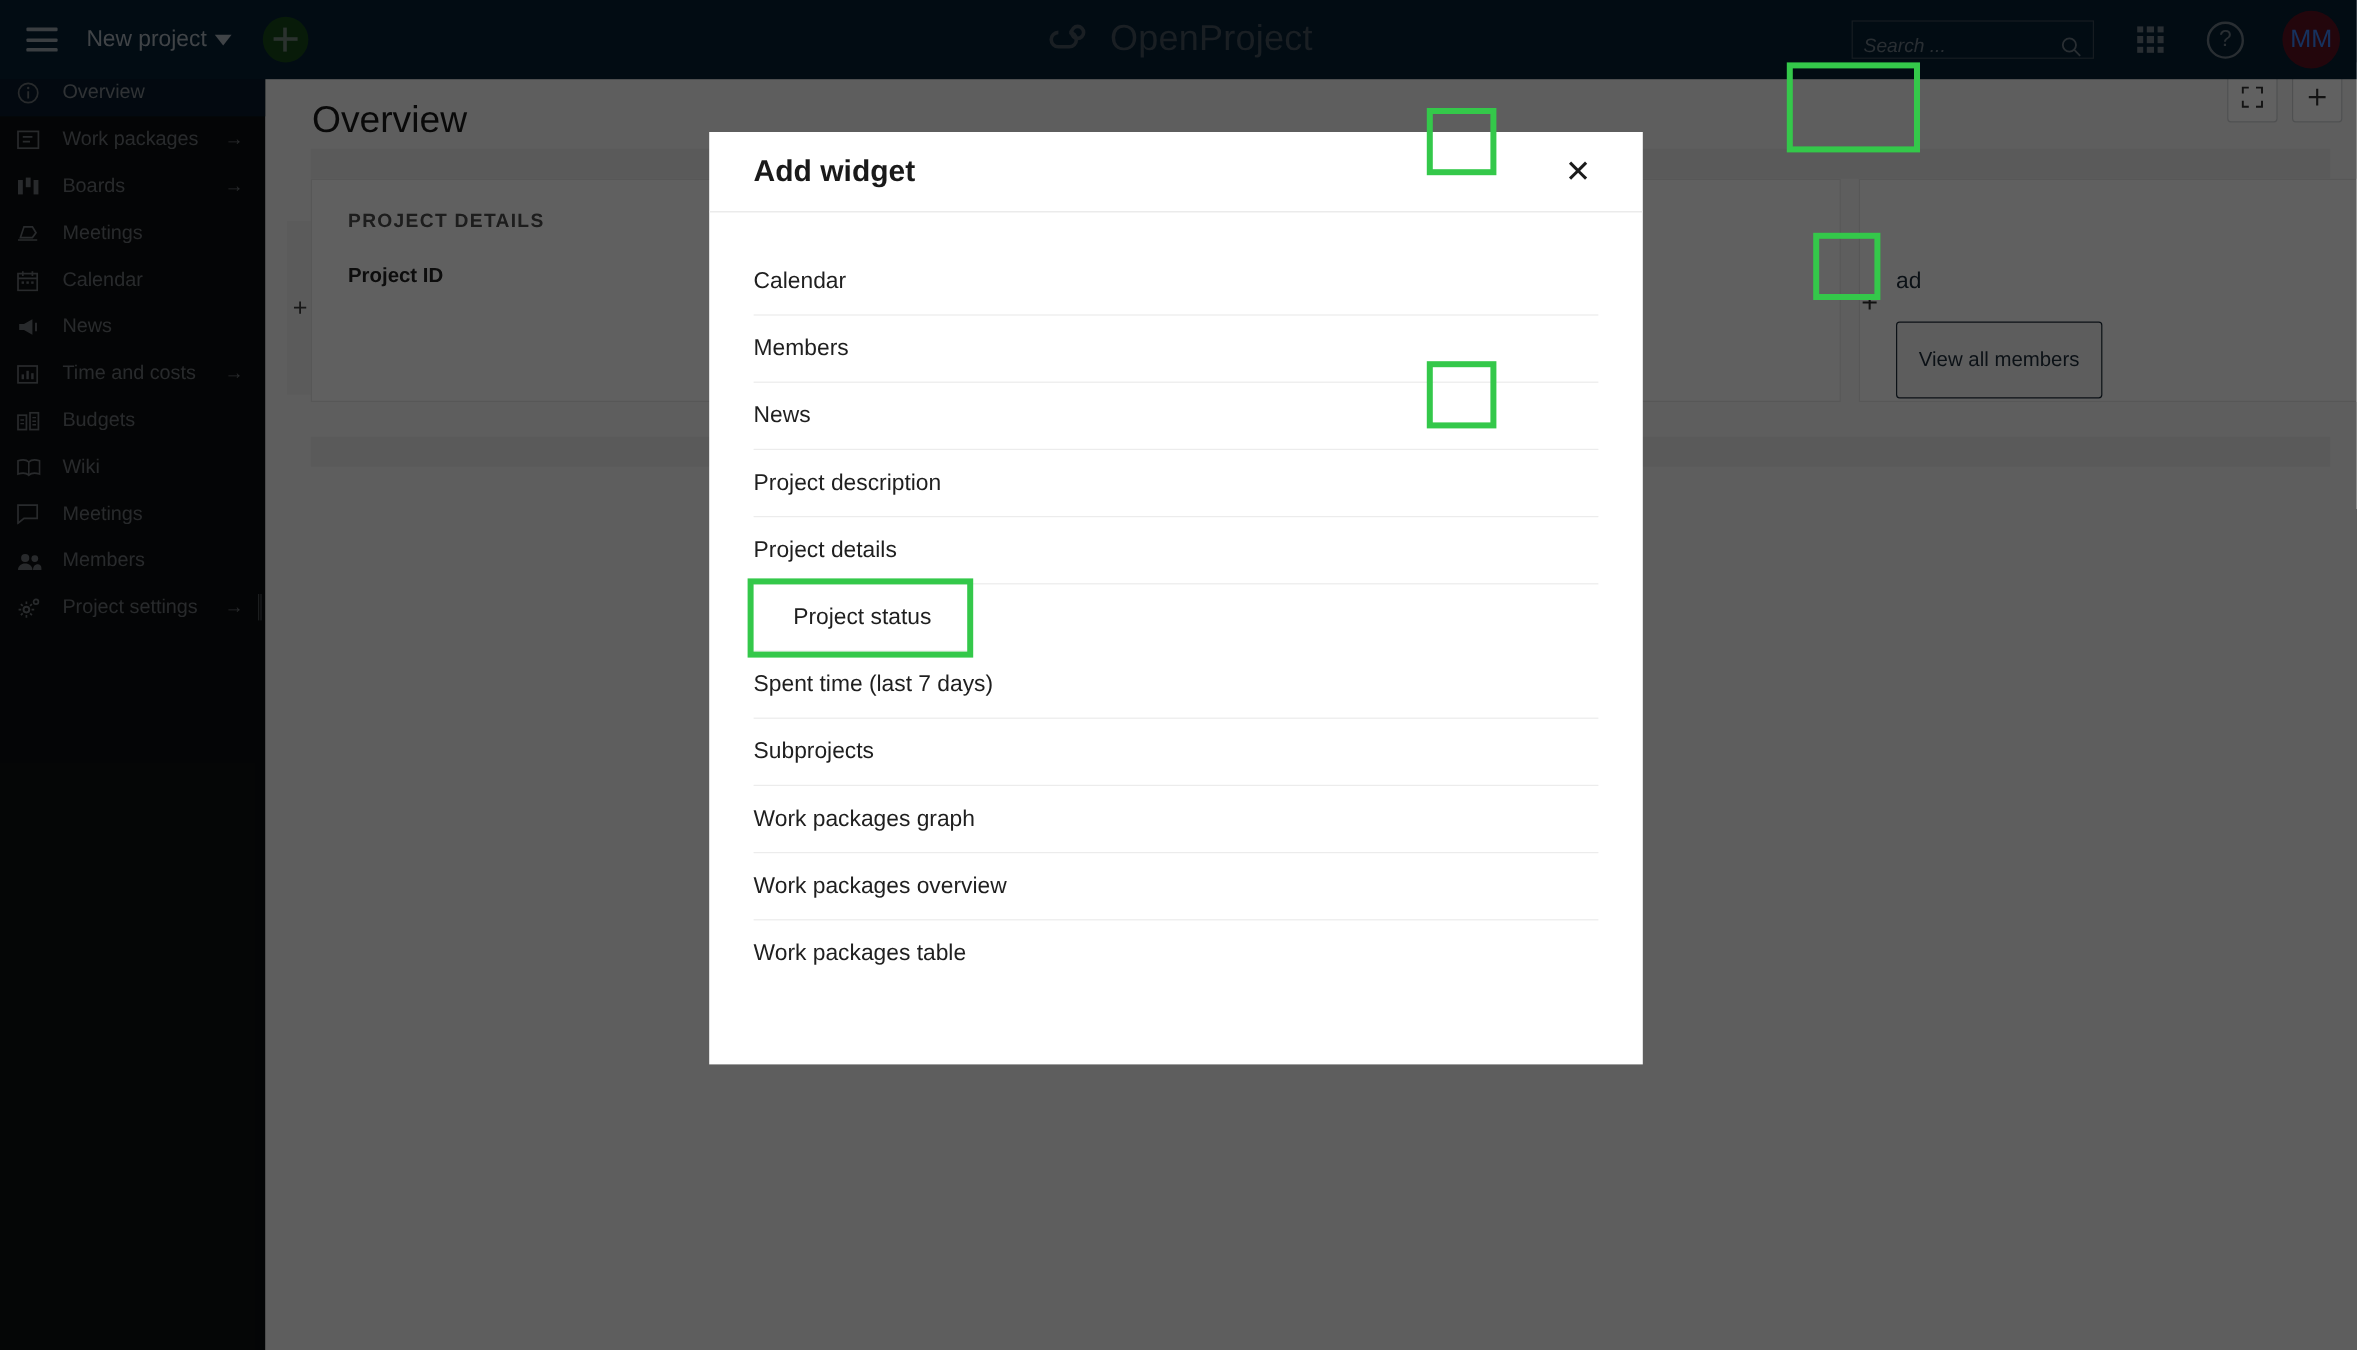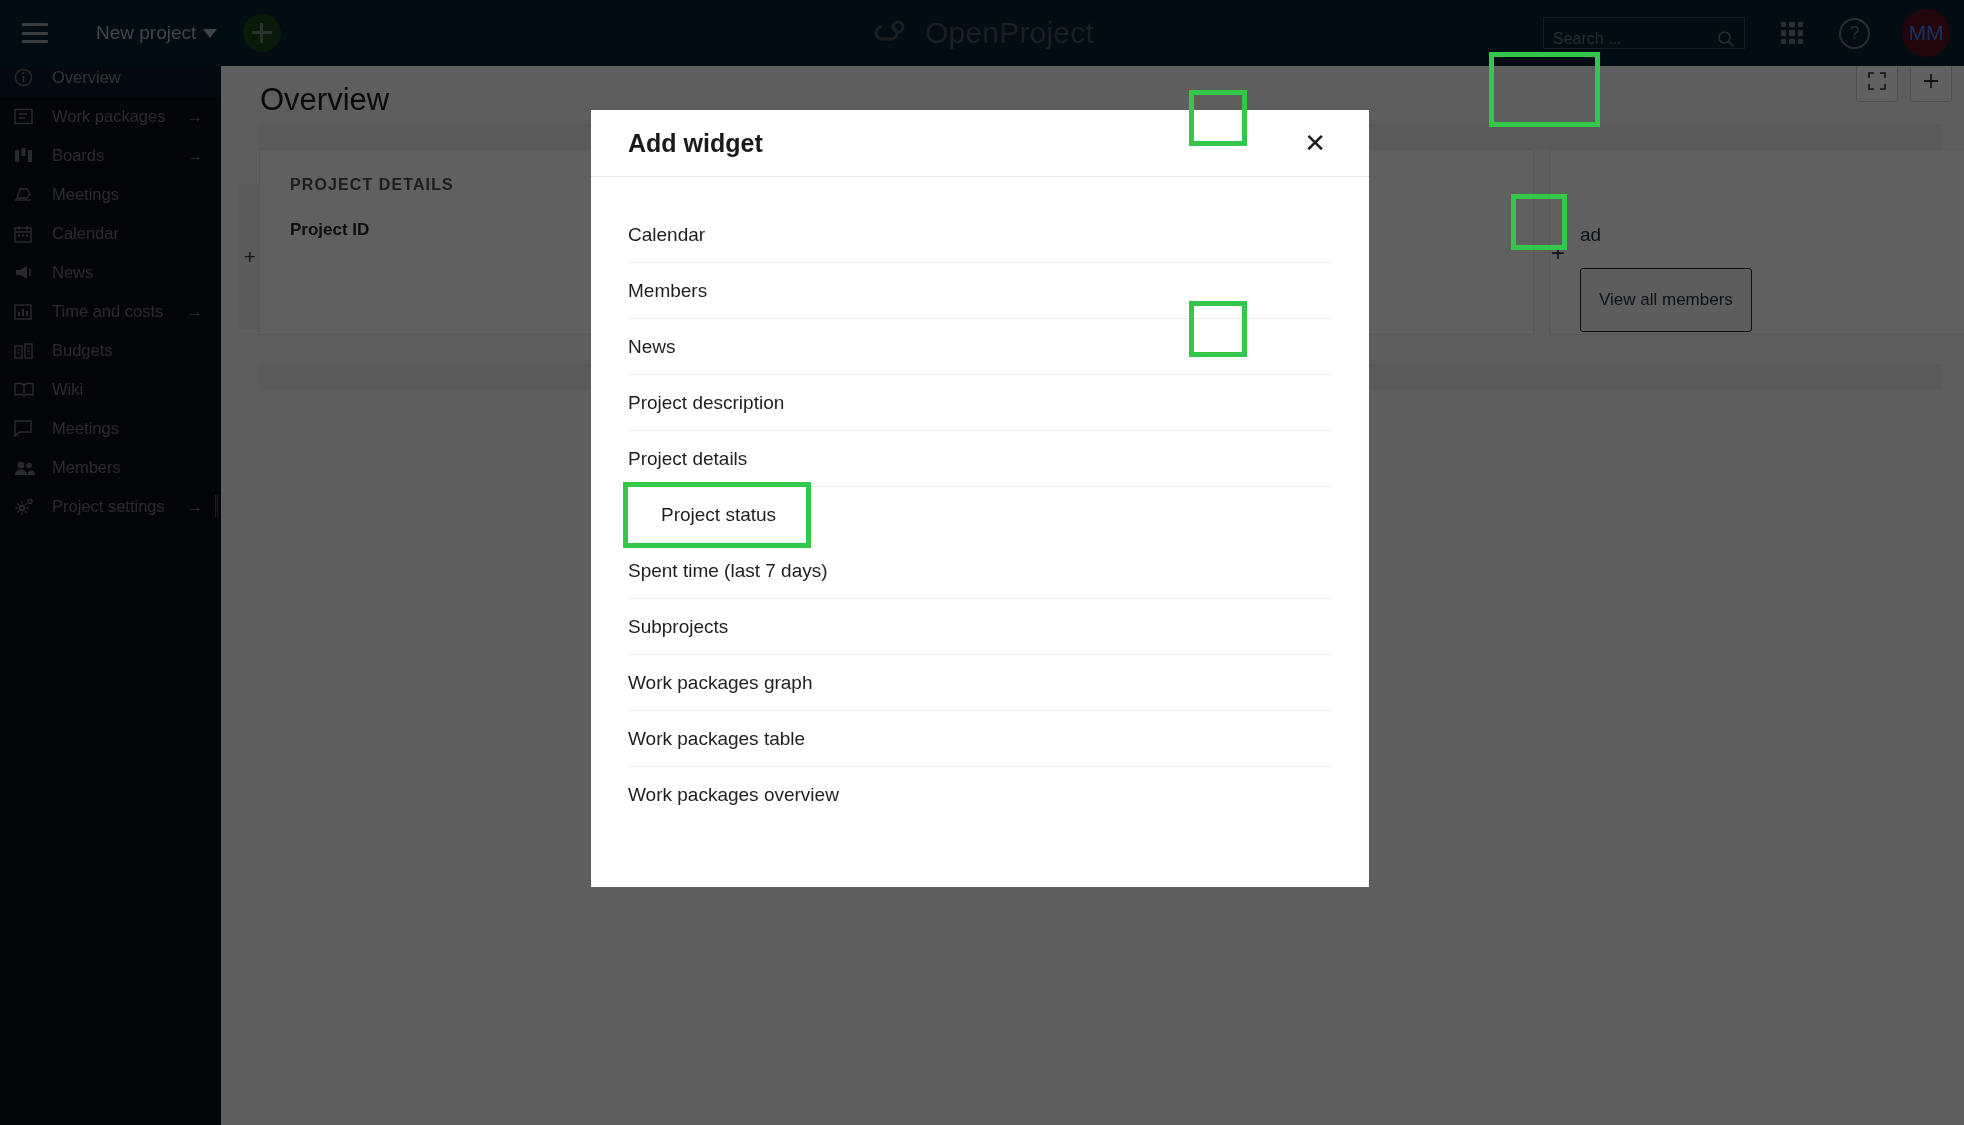--- a/index.html
+++ b/index.html
@@ -33,21 +33,21 @@
   }
   .hamburger {
     width: 26px; height: 20px;
     margin-left: 22px;
     display: flex; flex-direction: column; justify-content: space-between;
     cursor: pointer;
   }
   .hamburger i { display:block; height: 3px; background: #9aa3ab; border-radius: 1px; }
 
   .project-select {
-    margin-left: 48px;
+    margin-left: 24px;
     color: #a9b2ba;
     font-size: 19px;
     display: flex;
     align-items: center;
     gap: 7px;
     cursor: pointer;
   }
   .caret-down {
     width: 0; height: 0;
     border-left: 7px solid transparent;
@@ -101,23 +101,24 @@
     position: absolute;
     right: 0; top: 0;
     height: 66px;
     display: flex;
     align-items: center;
     gap: 0;
   }
   .searchbox {
     width: 202px; height: 32px;
     border: 1px solid #3b4b57;
-    display: flex; align-items: flex-start;
-    padding: 12px 9px;
+    display: flex; align-items: flex-end;
+    padding: 0 9px;
     cursor: text;
+    font-style: italic;
   }
   .searchbox span {
     flex: 1;
     color: #6c7a85;
     font-size: 16px;
   }
   .search-icon { width: 18px; height: 18px; }
 
   .grid-icon {
     margin-left: 36px;
@@ -632,24 +633,24 @@
           <li class="w-item">
             <span>Spent time (last 7 days)</span>
           </li>
           <li class="w-item">
             <span>Subprojects</span>
           </li>
           <li class="w-item">
             <span>Work packages graph</span>
           </li>
           <li class="w-item">
+            <span>Work packages overview</span>
+          </li>
+          <li class="w-item">
             <span>Work packages table</span>
-          </li>
-          <li class="w-item">
-            <span>Work packages overview</span>
           </li>
         </ul>
     </div>
   </div>
 
   <div id="hl-layer">
       <div class="hl" style="left: 1489px; top: 52px; width: 111px; height: 75px; border-color: rgb(52, 200, 74);"></div>
       <div class="hl" style="left: 1189px; top: 90px; width: 58px; height: 56px; border-color: rgb(52, 200, 74);"></div>
       <div class="hl" style="left: 1511px; top: 194px; width: 56px; height: 56px; border-color: rgb(52, 200, 74);"></div>
       <div class="hl" style="left: 1189px; top: 301px; width: 58px; height: 56px; border-color: rgb(52, 200, 74);"></div>

